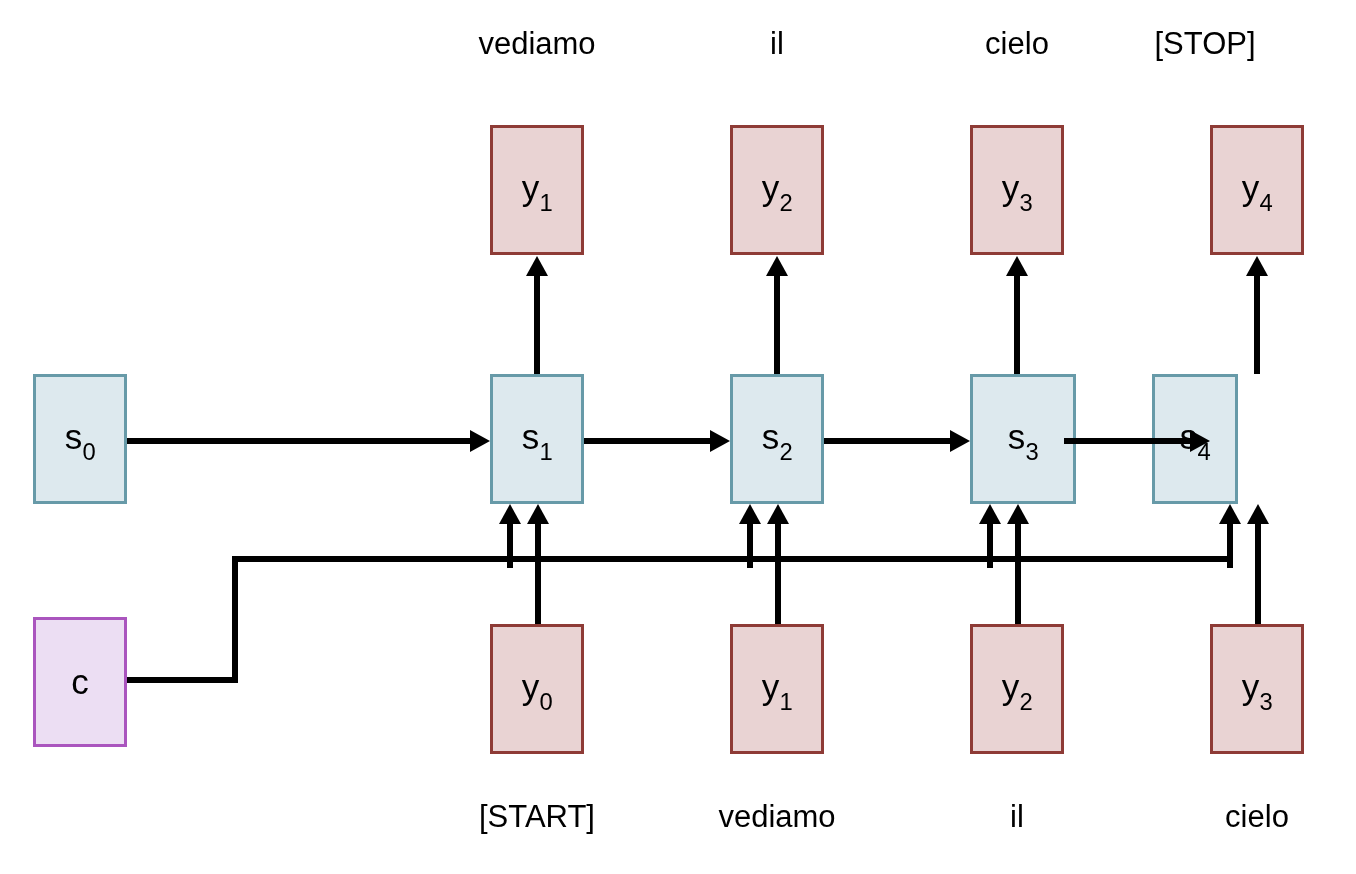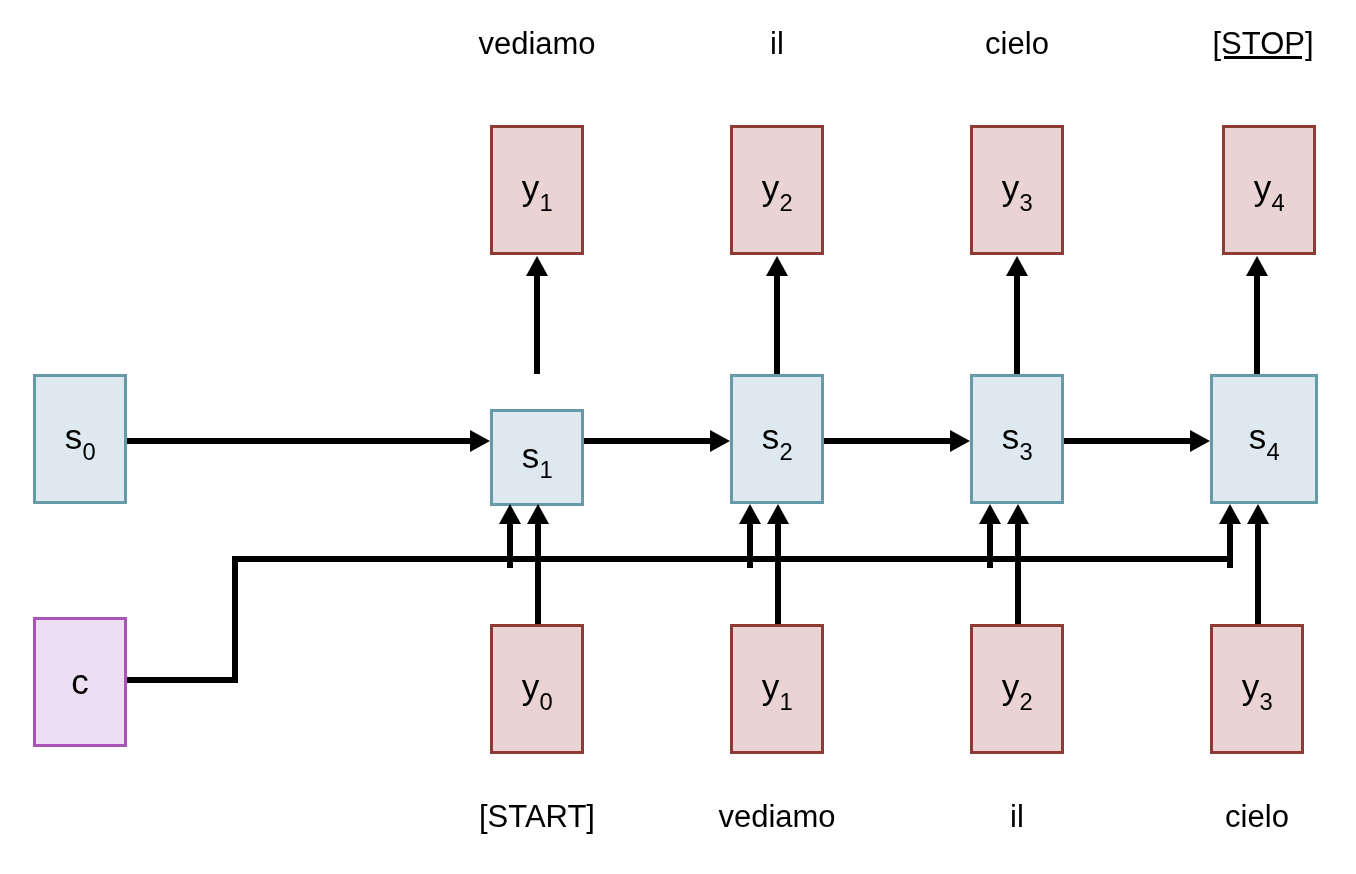--- a/index.html
+++ b/index.html
@@ -68,57 +68,57 @@
 <div id="canvas" style="--bg: #ffffff; --line: #000000; --label-text: #000000; --state-fill: #dde9ee; --state-border: #679aa8; --token-fill: #e9d3d3; --token-border: #8e3b36; --context-fill: #ecdef3; --context-border: #aa55be; width: 1356px; height: 874px;">
     <div class="box token" style="left: 490px; top: 125px; width: 94px; height: 130px;">
       <span><span>y</span><sub>1</sub></span>
     </div>
     <div class="box token" style="left: 730px; top: 125px; width: 94px; height: 130px;">
       <span><span>y</span><sub>2</sub></span>
     </div>
     <div class="box token" style="left: 970px; top: 125px; width: 94px; height: 130px;">
       <span><span>y</span><sub>3</sub></span>
     </div>
-    <div class="box token" style="left: 1210px; top: 125px; width: 94px; height: 130px; margin-left: 12px;">
+    <div class="box token" style="left: 1210px; top: 125px; width: 94px; height: 130px;">
       <span><span>y</span><sub>4</sub></span>
     </div>
     <div class="box state" style="left: 33px; top: 374px; width: 94px; height: 130px;">
       <span><span>s</span><sub>0</sub></span>
     </div>
-    <div class="box state" style="left: 490px; top: 374px; width: 94px; height: 97px; margin-top: 35px;">
+    <div class="box state" style="left: 490px; top: 374px; width: 94px; height: 130px;">
       <span><span>s</span><sub>1</sub></span>
     </div>
     <div class="box state" style="left: 730px; top: 374px; width: 94px; height: 130px;">
       <span><span>s</span><sub>2</sub></span>
     </div>
-    <div class="box state" style="left: 970px; top: 374px; width: 94px; height: 130px;">
+    <div class="box state" style="left: 970px; top: 374px; width: 106px; height: 130px;">
       <span><span>s</span><sub>3</sub></span>
     </div>
-    <div class="box state" style="left: 1210px; top: 374px; width: 108px; height: 130px;">
+    <div class="box state" style="left: 1152px; top: 374px; width: 86px; height: 130px;">
       <span><span>s</span><sub>4</sub></span>
     </div>
     <div class="box context" style="left: 33px; top: 617px; width: 94px; height: 130px;">
       <span><span>c</span></span>
     </div>
     <div class="box token" style="left: 490px; top: 624px; width: 94px; height: 130px; text-align: right;">
       <span><span>y</span><sub>0</sub></span>
     </div>
     <div class="box token" style="left: 730px; top: 624px; width: 94px; height: 130px;">
       <span><span>y</span><sub>1</sub></span>
     </div>
     <div class="box token" style="left: 970px; top: 624px; width: 94px; height: 130px;">
       <span><span>y</span><sub>2</sub></span>
     </div>
     <div class="box token" style="left: 1210px; top: 624px; width: 94px; height: 130px;">
       <span><span>y</span><sub>3</sub></span>
     </div>
     <div class="word" style="left: 537px; top: 26px;">vediamo</div>
     <div class="word" style="left: 777px; top: 26px;">il</div>
     <div class="word" style="left: 1017px; top: 26px;">cielo</div>
-    <div class="word" style="left: 1263px; top: 26px; text-decoration: underline;">[STOP]</div>
+    <div class="word" style="left: 1205px; top: 26px;">[STOP]</div>
     <div class="word" style="left: 537px; top: 799px;">[START]</div>
     <div class="word" style="left: 777px; top: 799px;">vediamo</div>
     <div class="word" style="left: 1017px; top: 799px;">il</div>
     <div class="word" style="left: 1257px; top: 799px;">cielo</div>
     <div class="seg" style="left: 127px; top: 438px; width: 349px; height: 6px;"></div>
     <div class="head-right" style="left: 470px; top: 430px;"></div>
     <div class="seg" style="left: 584px; top: 438px; width: 132px; height: 6px;"></div>
     <div class="head-right" style="left: 710px; top: 430px;"></div>
     <div class="seg" style="left: 824px; top: 438px; width: 132px; height: 6px;"></div>
     <div class="head-right" style="left: 950px; top: 430px;"></div>

